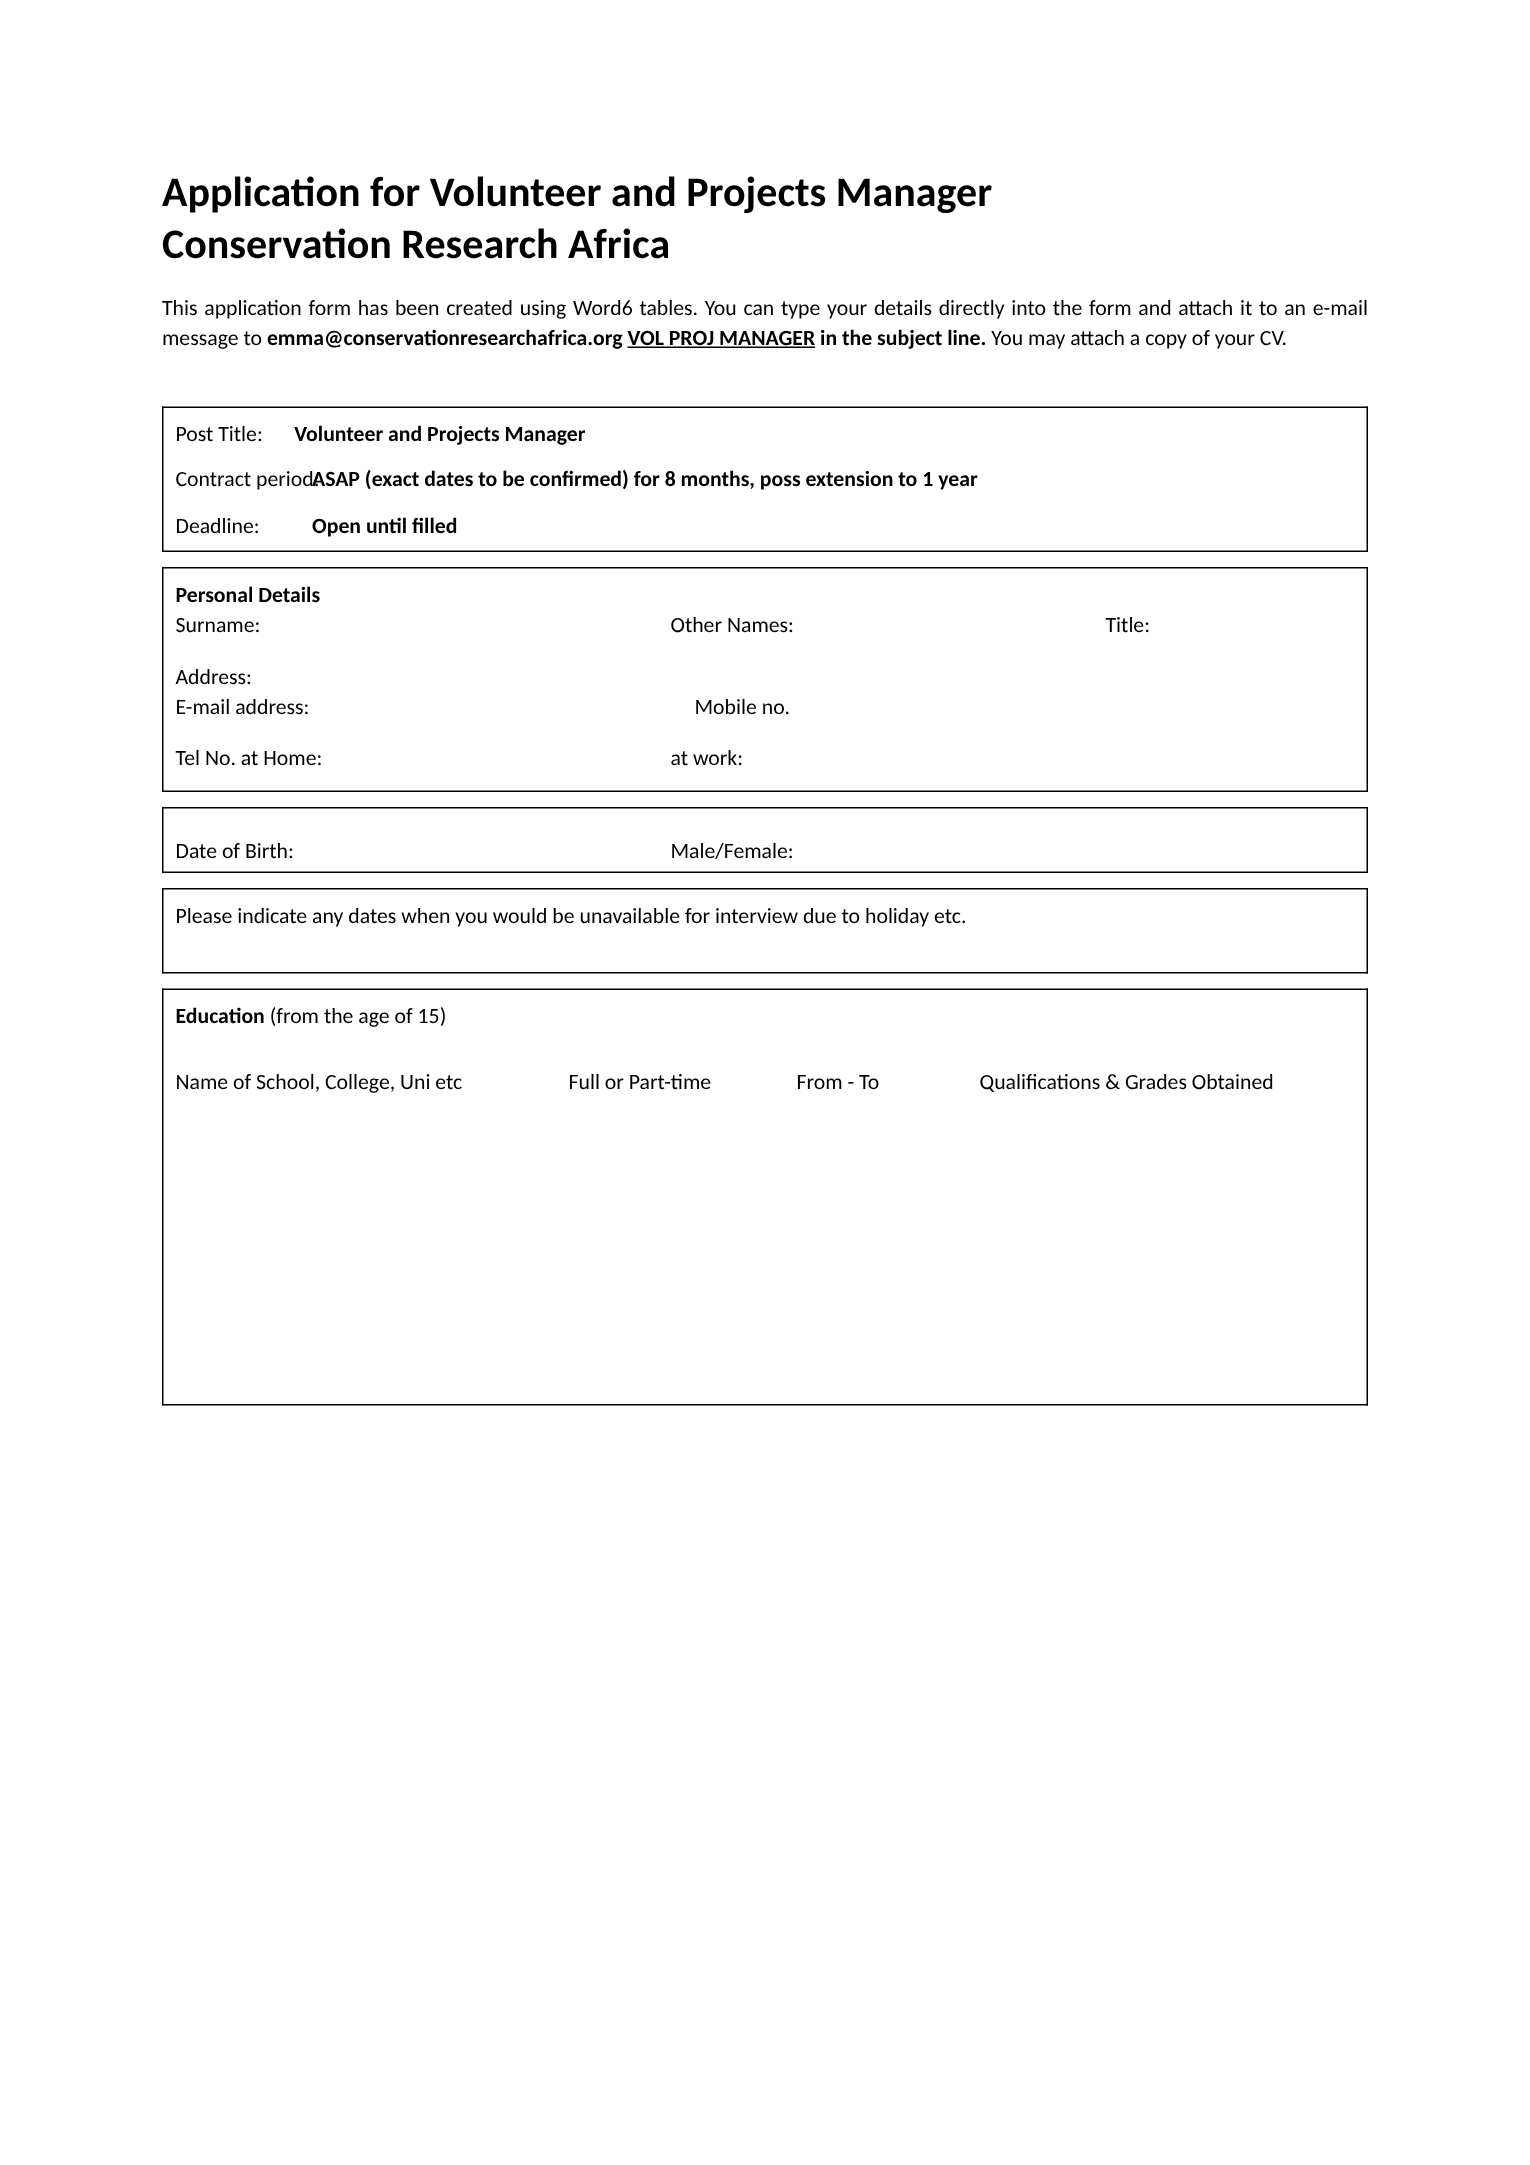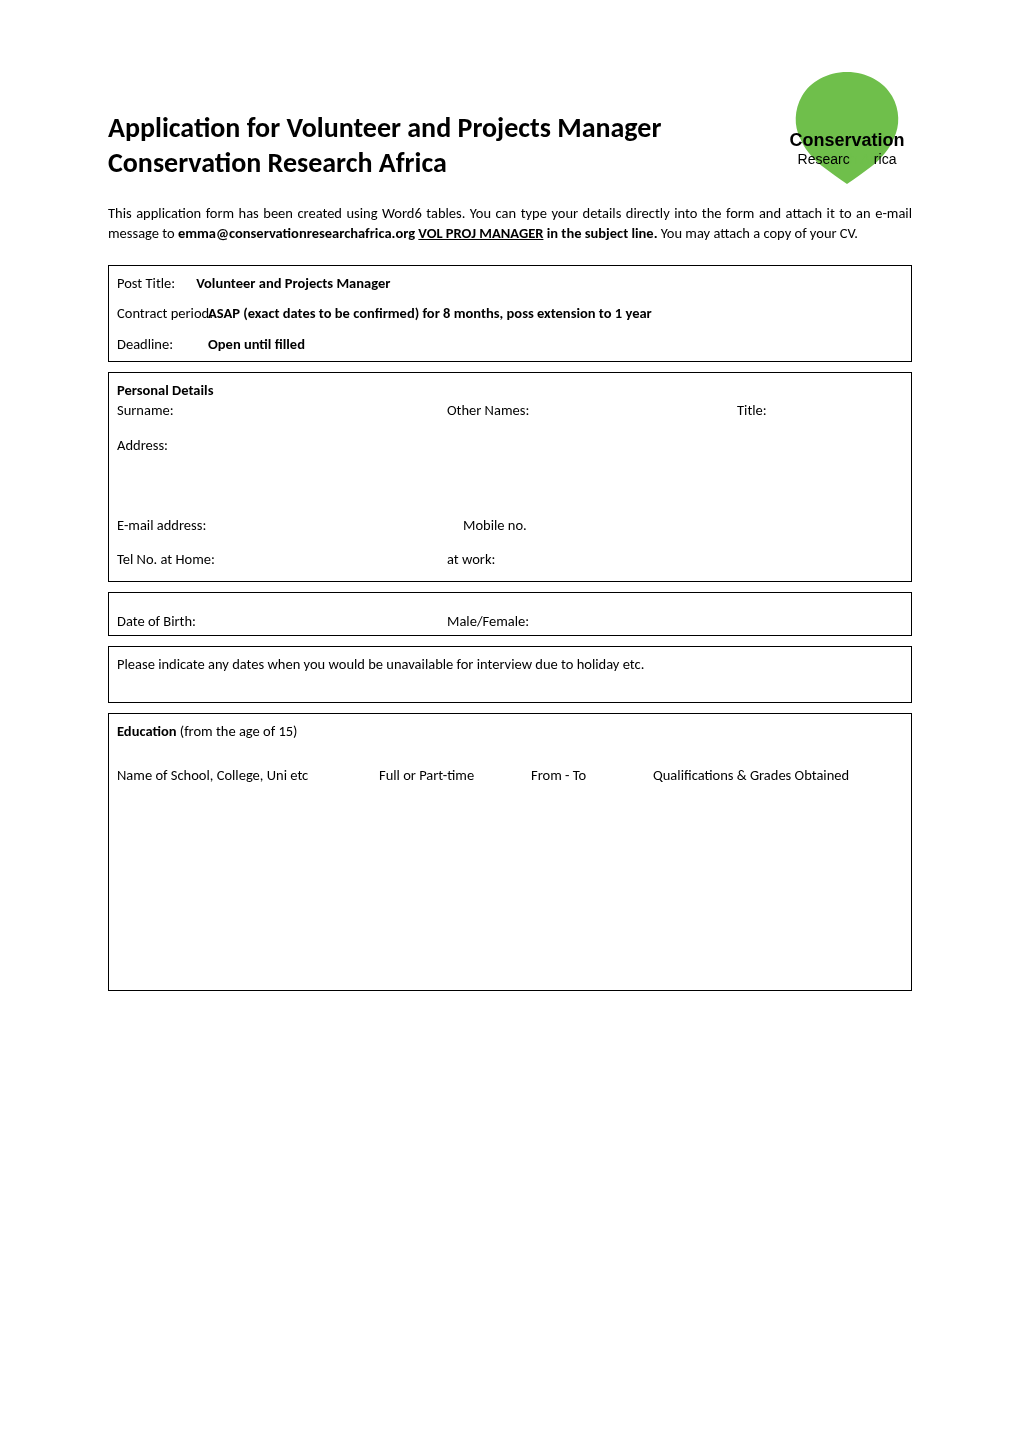--- a/index.html
+++ b/index.html
@@ -30,21 +30,21 @@
     width: 130px;
     height: 120px;
     flex-shrink: 0;
     position: relative;
     margin-top: -42px;
     margin-left: auto;
   }
   .intro {
     text-align: justify;
     line-height: 1.35;
-    margin: 0 0 22px 0;
+    margin: 0 0 36px 0;
     max-width: 100%;
   }
   .intro span.u { text-decoration: underline; }
   .intro b { font-weight: bold; }
   table.form {
     border-collapse: collapse;
     width: 100%;
     margin-bottom: 10px;
     border: 1.3px solid #000;
   }
@@ -79,27 +79,20 @@
 
 <div class="page">
 
   <div class="header-row">
     <div class="header-text">
       <h1>
         <span>Application for Volunteer and Projects Manager</span><br>
         <span>Conservation Research Africa</span>
       </h1>
     </div>
-    <div class="logo">
-      <svg viewBox="0 0 130 120" width="130" height="120">
-        <path d="M65 4 C 45 4 28 14 20 28 C 12 42 12 58 18 70 C 22 80 30 90 40 98 C 48 104 56 110 65 116 C 74 110 82 104 90 98 C 100 90 108 80 112 70 C 118 58 118 42 110 28 C 102 14 85 4 65 4 Z" fill="#6fbf4b"></path>
-        <text x="65" y="78" text-anchor="middle" font-family="Arial Black, Arial, sans-serif" font-size="18" font-weight="900" fill="#000">Conservation</text>
-        <text x="65" y="96" text-anchor="middle" font-family="Arial, sans-serif" font-size="14" fill="#000">Researc<tspan fill="#6fbf4b">h Af</tspan>rica</text>
-      </svg>
-    </div>
   </div>
 
   <p class="intro">
     <span>This application form has been created using Word6 tables.  You can type your details directly into the form and attach it to an e-mail message to </span><b><span>emma@conservationresearchafrica.org</span> <span class="u">VOL PROJ MANAGER</span><span> in the subject line. </span></b><span>You may attach a copy of your CV.</span>
   </p>
 
   <table class="form">
     <tbody>
         <tr>
           <td>
@@ -125,21 +118,21 @@
         <tr>
           <td>
       <div class="bold" style="margin-bottom:0;">Personal Details</div>
 
       <div class="multi-row" style="margin-bottom:14px;">
         <div class="w1"><span>Surname:</span></div>
         <div class="w2"><span>Other Names:</span></div>
         <div class="w3"><span>Title:</span></div>
       </div>
 
-      <div style="margin-bottom:60px;">
+      <div style="">
         <span>Address:</span>
       </div>
 
       <div class="multi-row" style="margin-bottom:14px;gap:16px;">
         <div class="w1"><span>E-mail address:</span></div>
         <div class="w2"><span>Mobile no.</span></div>
         <div class="w3"></div>
       </div>
 
       <div class="multi-row" style="margin-bottom:4px;">

